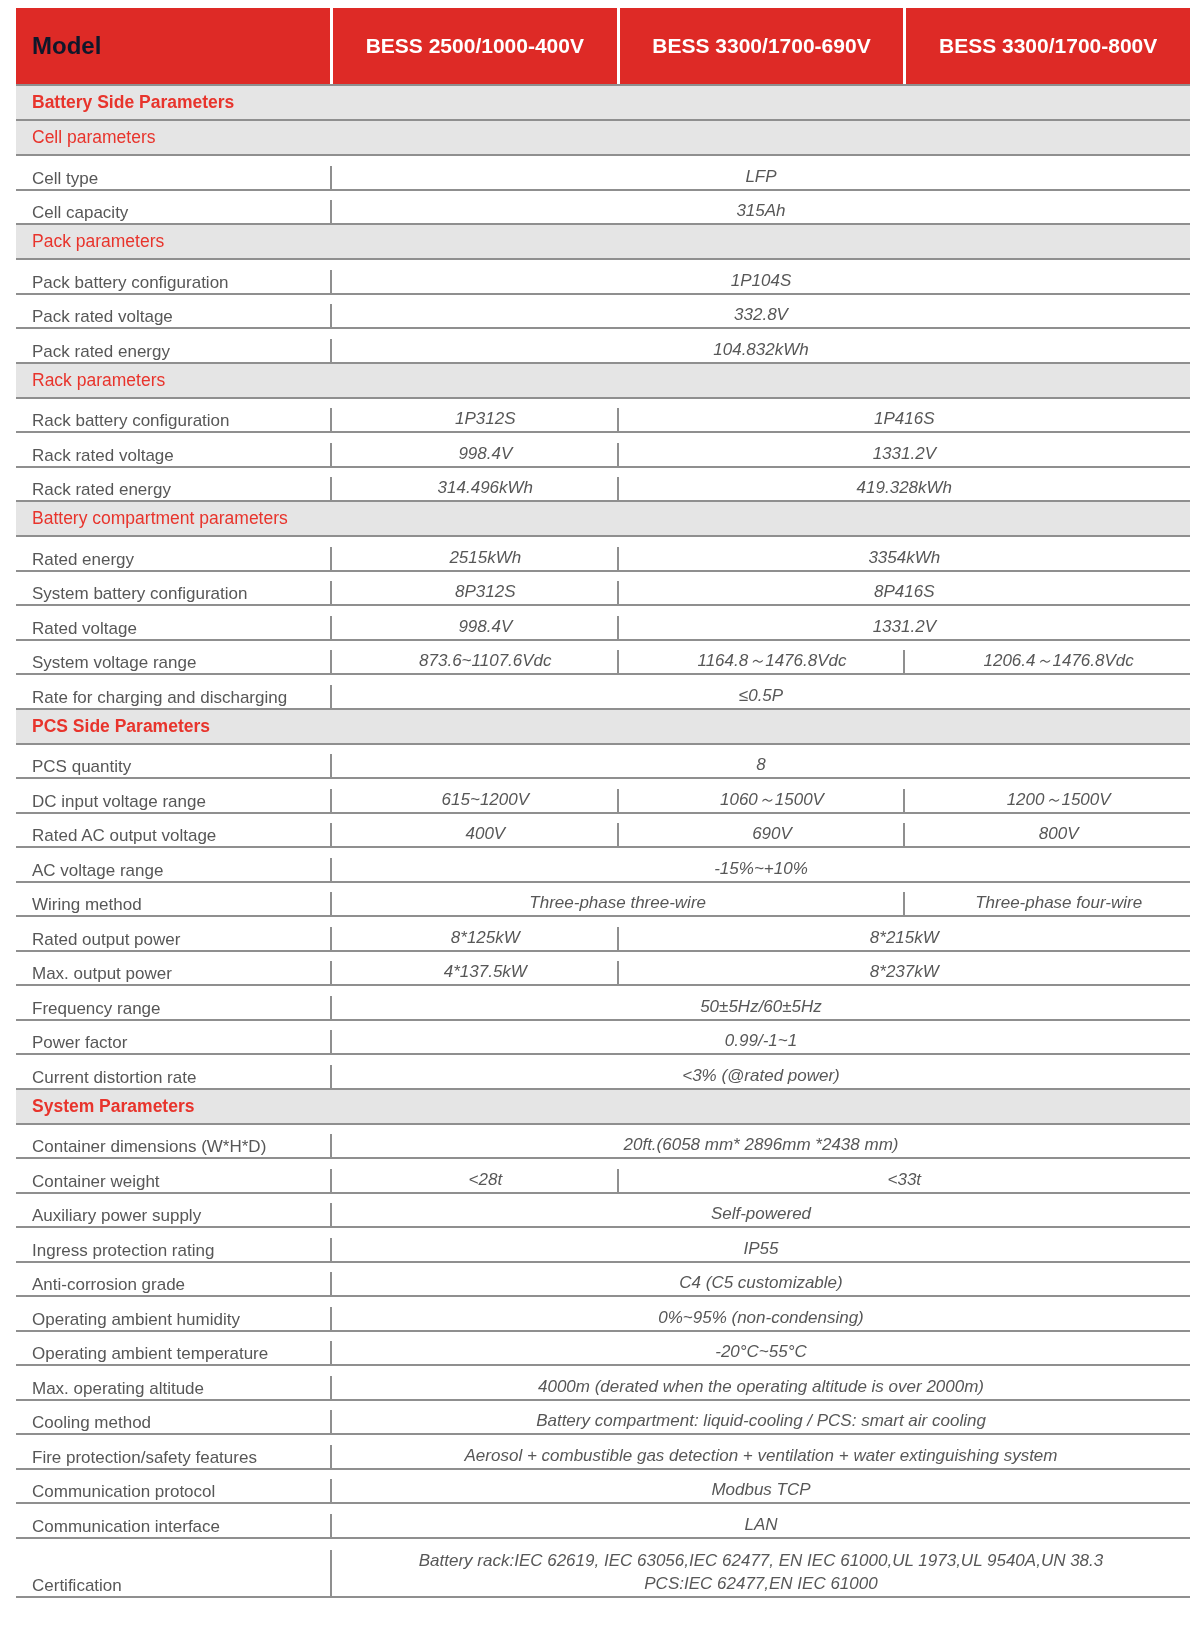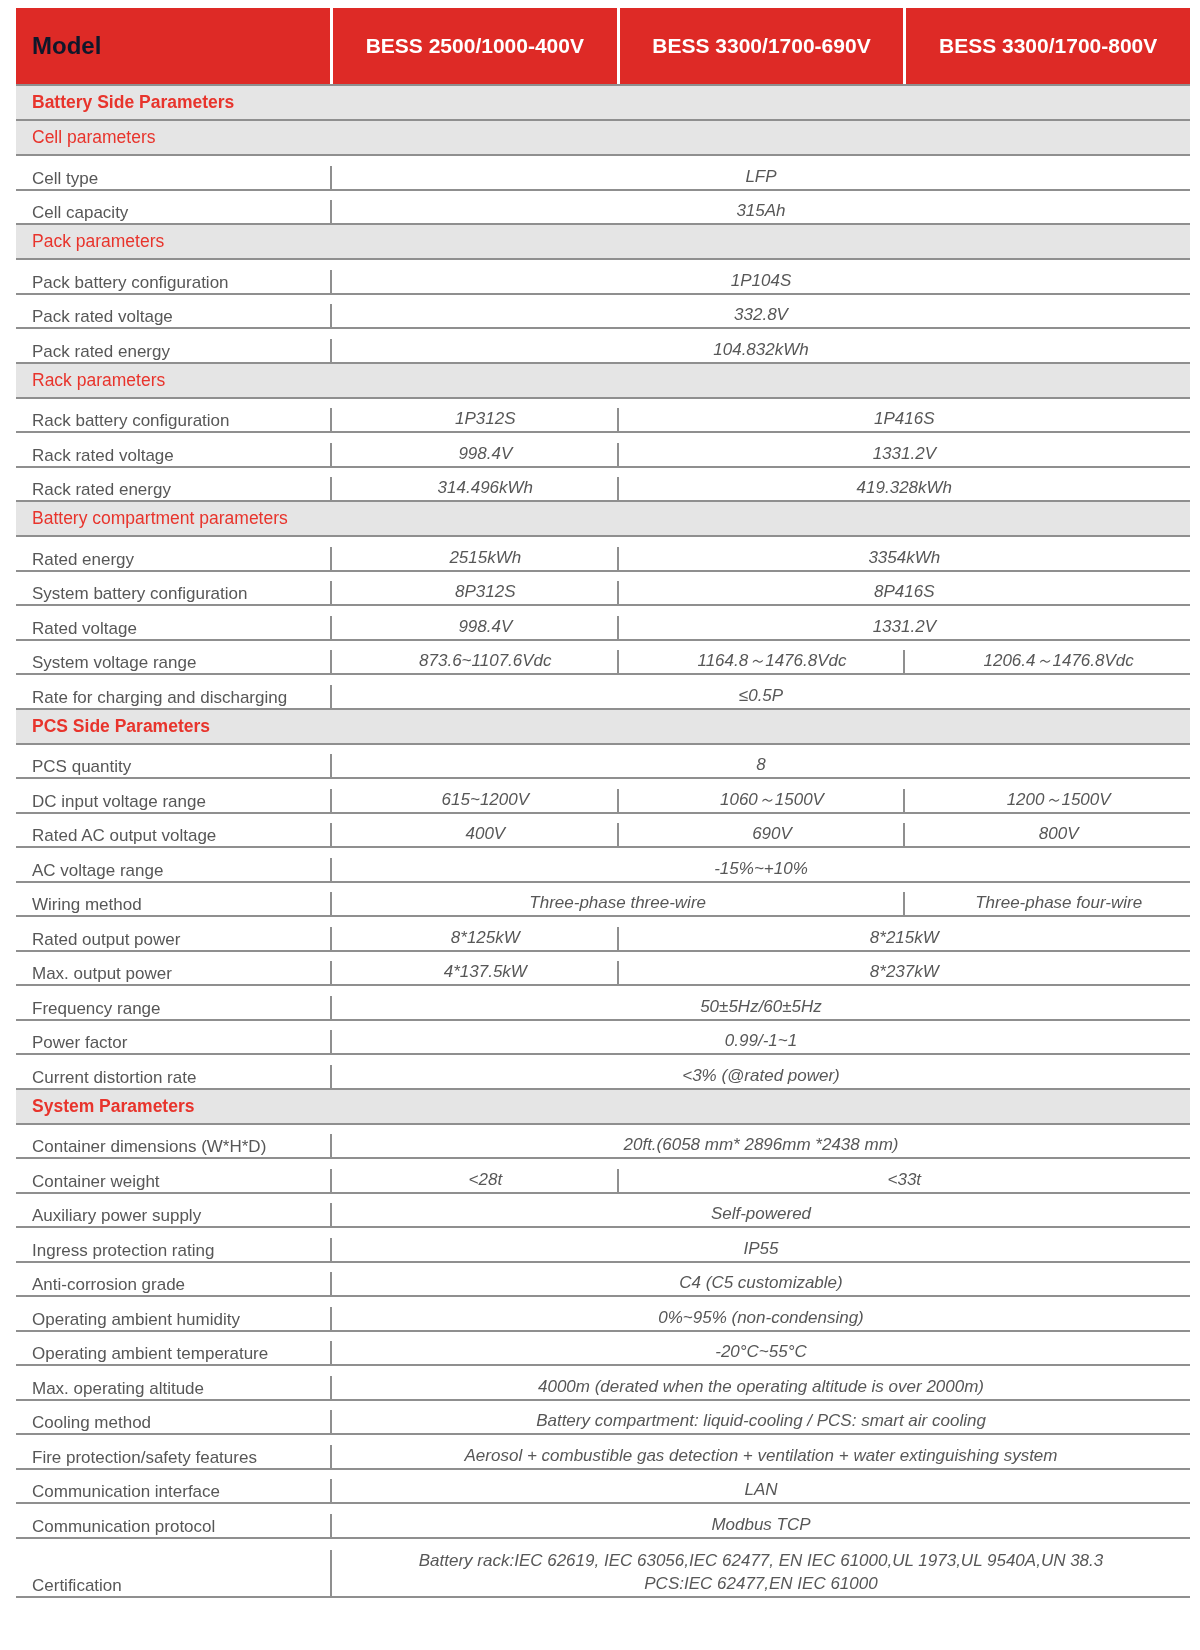--- a/index.html
+++ b/index.html
@@ -431,32 +431,32 @@
         </div>
         <div class="t-row data">
           <div class="cell label">Fire protection/safety features</div>
           <div class="values">
             <div class="cell value span3">
               <div>Aerosol + combustible gas detection + ventilation + water extinguishing system</div>
             </div>
           </div>
         </div>
         <div class="t-row data">
+          <div class="cell label">Communication protocol</div>
+          <div class="values">
+            <div class="cell value span3">
+              <div>Modbus TCP</div>
+            </div>
+          </div>
+        </div>
+        <div class="t-row data">
           <div class="cell label">Communication interface</div>
           <div class="values">
             <div class="cell value span3">
               <div>LAN</div>
-            </div>
-          </div>
-        </div>
-        <div class="t-row data">
-          <div class="cell label">Communication protocol</div>
-          <div class="values">
-            <div class="cell value span3">
-              <div>Modbus TCP</div>
             </div>
           </div>
         </div>
         <div class="t-row data tall">
           <div class="cell label">Certification</div>
           <div class="values">
             <div class="cell value span3">
               <div>Battery rack:IEC 62619, IEC 63056,IEC 62477, EN IEC 61000,UL 1973,UL 9540A,UN 38.3</div>
               <div>PCS:IEC 62477,EN IEC 61000</div>
             </div>

